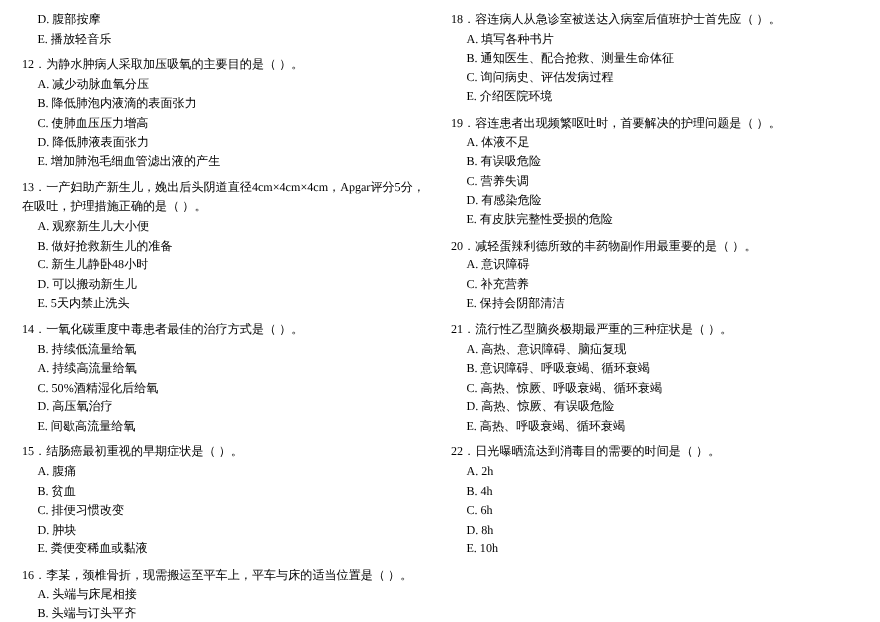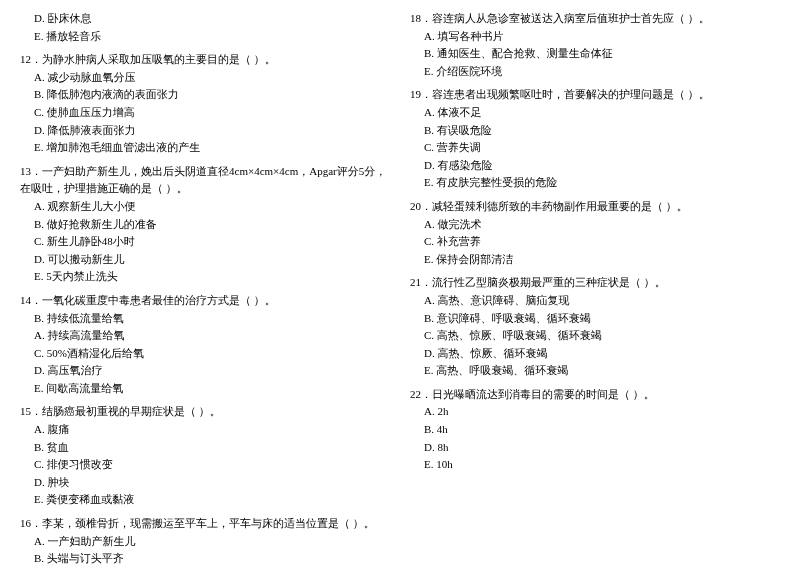--- a/index.html
+++ b/index.html
@@ -43,21 +43,21 @@
 </head>
 <body>
 
 <div class="page-container">
   <div class="content">
 
     <div class="column">
 
       <div class="question">
         <div class="option">
-          <span>D. </span><span>卧床休息</span>
+          <span>D. </span><span>腹部按摩</span>
         </div>
         <div class="option">
           <span>E. </span><span>播放轻音乐</span>
         </div>
       </div>
 
       <div class="question">
         <div class="question-header">12．为静水肿病人采取加压吸氧的主要目的是（    ）。</div>
         <div class="option">A. <span>减少动脉血氧分压</span></div>
         <div class="option">B. <span>降低肺泡内液滴的表面张力</span></div>
@@ -88,65 +88,67 @@
         <div class="question-header">15．结肠癌最初重视的早期症状是（    ）。</div>
         <div class="option">A. <span>腹痛</span></div>
         <div class="option">B. <span>贫血</span></div>
         <div class="option">C. <span>排便习惯改变</span></div>
         <div class="option">D. <span>肿块</span></div>
         <div class="option">E. <span>粪便变稀血或黏液</span></div>
       </div>
 
       <div class="question">
         <div class="question-header">16．李某，颈椎骨折，现需搬运至平车上，平车与床的适当位置是（    ）。</div>
-        <div class="option">A. <span>一产妇助产新生儿</span></div>
+        <div class="option">A. <span>头端与床尾相接</span></div>
         <div class="option">B. <span>头端与订头平齐</span></div>
 
       </div>
 
     </div>
 
     <div class="column">
 
       <div class="question">
         <div class="question-header">18．容连病人从急诊室被送达入病室后值班护士首先应（    ）。</div>
         <div class="option">A. <span>填写各种书片</span></div>
         <div class="option">B. <span>通知医生、配合抢救、测量生命体征</span></div>
+        <div class="option">C. <span>询问病史、评估发病过程</span></div>
         <div class="option">E. <span>介绍医院环境</span></div>
       </div>
 
       <div class="question">
         <div class="question-header">19．容连患者出现频繁呕吐时，首要解决的护理问题是（    ）。</div>
         <div class="option">A. <span>体液不足</span></div>
         <div class="option">B. <span>有误吸危险</span></div>
         <div class="option">C. <span>营养失调</span></div>
         <div class="option">D. <span>有感染危险</span></div>
         <div class="option">E. <span>有皮肤完整性受损的危险</span></div>
       </div>
 
       <div class="question">
         <div class="question-header">20．减轻蛋辣利德所致的丰药物副作用最重要的是（    ）。</div>
-        <div class="option">A. <span>做完洗术</span></div>
+        <div class="option">A. <span>意识障碍</span></div>
         <div class="option">C. <span>补充营养</span></div>
         <div class="option">E. <span>保持会阴部清洁</span></div>
       </div>
 
       <div class="question">
         <div class="question-header">21．流行性乙型脑炎极期最严重的三种症状是（    ）。</div>
         <div class="option">A. <span>高热、意识障碍、脑疝复现</span></div>
         <div class="option">B. <span>意识障碍、呼吸衰竭、循环衰竭</span></div>
         <div class="option">C. <span>高热、惊厥、呼吸衰竭、循环衰竭</span></div>
-        <div class="option">D. <span>高热、惊厥、循环衰竭</span></div>
+        <div class="option">D. <span>高热、惊厥、有误吸危险</span></div>
         <div class="option">E. <span>高热、呼吸衰竭、循环衰竭</span></div>
       </div>
 
       <div class="question">
         <div class="question-header">22．日光曝晒流达到消毒目的需要的时间是（    ）。</div>
         <div class="option">A. <span>2h</span></div>
         <div class="option">B. <span>4h</span></div>
+        <div class="option">C. <span>6h</span></div>
         <div class="option">D. <span>8h</span></div>
         <div class="option">E. <span>10h</span></div>
       </div>
 
     </div>
   </div>
 
 </div>
 
 </body></html>

